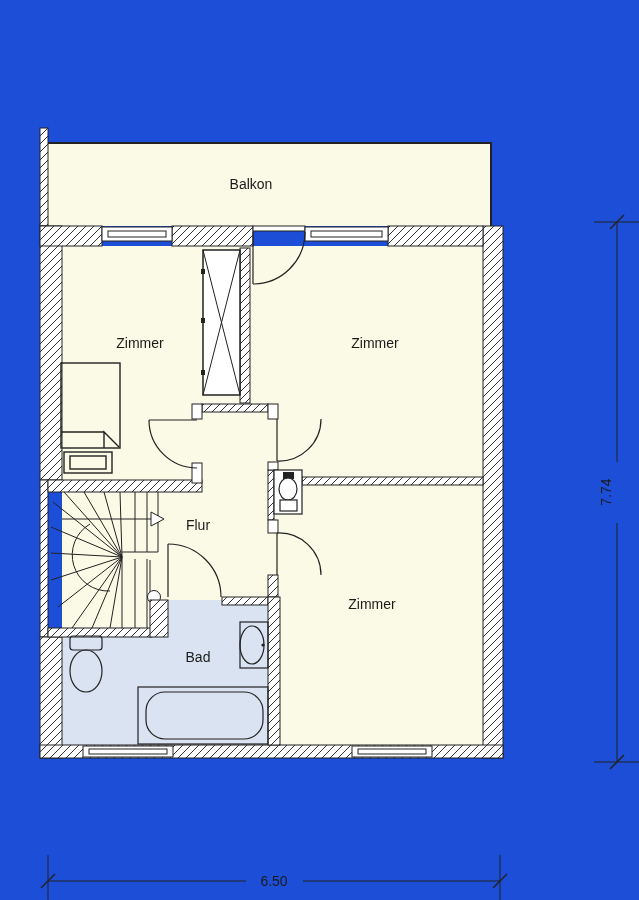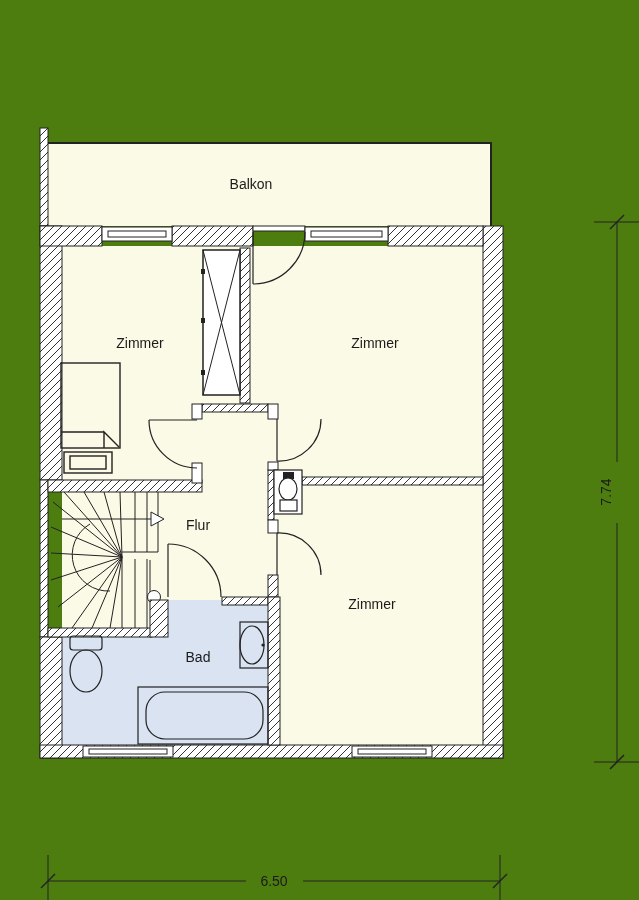--- a/index.html
+++ b/index.html
@@ -1,17 +1,17 @@
 <!DOCTYPE html>
 <html><head>
 <meta charset="utf-8">
 <style>
   html,body{margin:0;padding:0;background:#ffffff;}
   .page{
-    width:639px;height:900px;position:relative;background:#4d7c0f;
+    width:639px;height:900px;position:relative;background:#1d4ed8;
     font-family:"Liberation Sans", sans-serif;
   }
   svg{display:block;}
   text{
     font-family:"Liberation Sans", sans-serif;
     font-size:14px;
     fill:#1b1b1b;
   }
   .dimtext{font-size:14px;}
 </style>

